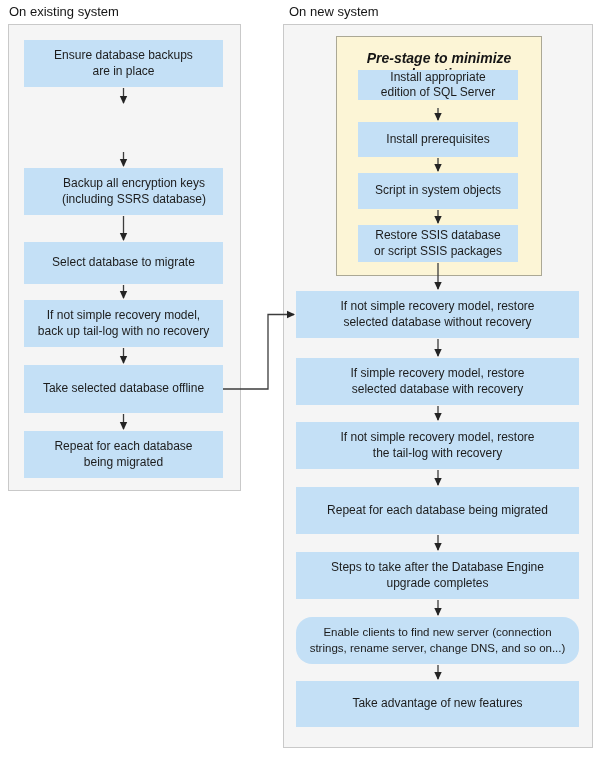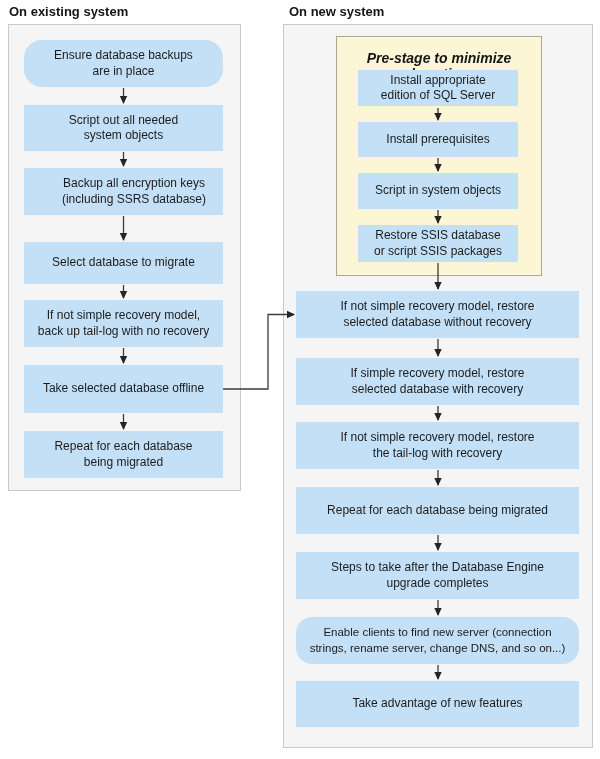--- a/index.html
+++ b/index.html
@@ -7,21 +7,21 @@
     position: relative;
     width: 600px;
     height: 759px;
     background: #ffffff;
     font-family: "Liberation Sans", sans-serif;
     overflow: hidden;
   }
   .col-title {
     position: absolute;
     font-size: 13px;
-    font-weight: 700;
+    font-weight: 400;
     color: #151515;
     white-space: nowrap;
   }
   .container {
     position: absolute;
     background: #f5f5f5;
     border: 1px solid #c9c9c9;
     box-sizing: border-box;
   }
   .prestage {
@@ -68,34 +68,32 @@
 
   <div class="col-title" style="left:9px; top:4px;">On existing system</div>
   <div class="col-title" style="left:289px; top:4px;">On new system</div>
 
   <div class="container" style="left:8px; top:24px; width:233px; height:467px;"></div>
   <div class="container" style="left:283px; top:24px; width:310px; height:724px;"></div>
 
   <div class="prestage" style="left:336px; top:36px; width:206px; height:240px;"></div>
   <div class="prestage-title" style="left:336px; top:44px; width:206px;">Pre-stage to minimize downtime</div>
 
-  <div class="box" style="left:24px; top:40px;  width:199px; height:47px;border-radius:18px;">Ensure database backups
+  <div class="box" style="left:24px; top:40px;  width:199px; height:47px;">Ensure database backups
 are in place</div>
-  <div class="box" style="left:24px; top:105px; width:199px; height:46px;">Script out all needed
-system objects</div>
   <div class="box" style="left:24px; top:168px; width:199px; height:47px;padding-left:24px;">Backup all encryption keys
 (including SSRS database)</div>
   <div class="box" style="left:24px; top:242px; width:199px; height:42px;">Select database to migrate</div>
   <div class="box" style="left:24px; top:365px; width:199px; height:48px;">Take selected database offline</div>
   <div class="box" style="left:24px; top:300px; width:199px; height:47px;">If not simple recovery model,
 back up tail-log with no recovery</div>
   <div class="box" style="left:24px; top:431px; width:199px; height:47px;">Repeat for each database
 being migrated</div>
 
-  <div class="box" style="left:358px; top:70px;  width:160px; height:36px;">Install appropriate
+  <div class="box" style="left:358px; top:70px;  width:160px; height:30px;">Install appropriate
 edition of SQL Server</div>
   <div class="box" style="left:358px; top:122px; width:160px; height:35px;">Install prerequisites</div>
   <div class="box" style="left:358px; top:173px; width:160px; height:36px;">Script in system objects</div>
   <div class="box" style="left:358px; top:225px; width:160px; height:37px;">Restore SSIS database
 or script SSIS packages</div>
 
   <div class="box" style="left:296px; top:291px; width:283px; height:47px;">If not simple recovery model, restore
 selected database without recovery</div>
   <div class="box" style="left:296px; top:358px; width:283px; height:47px;">If simple recovery model, restore
 selected database with recovery</div>

